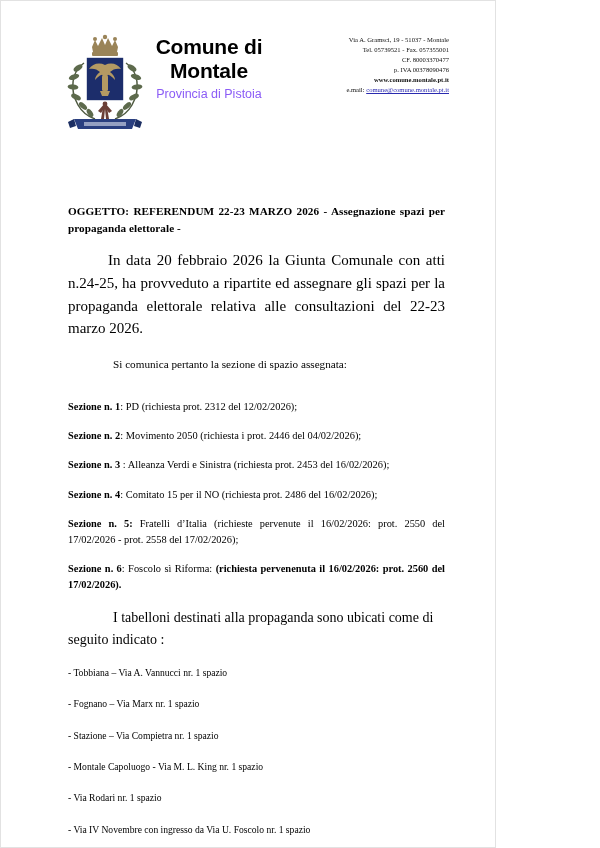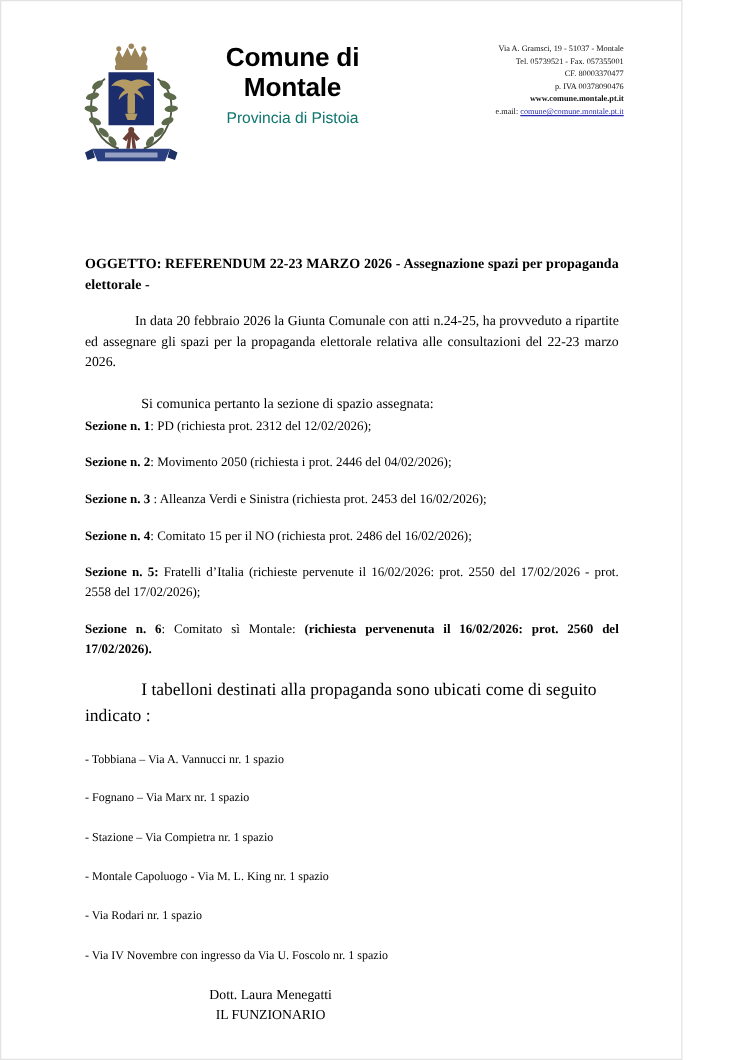--- a/index.html
+++ b/index.html
@@ -10,21 +10,21 @@
   }
   body {
     width: 600px;
     height: 848px;
     font-family: "Liberation Serif", serif;
     color: #000000;
     position: relative;
     overflow: hidden;
   }
   .page {
-    width: 546px;
+    width: 496px;
     height: 848px;
     background: #ffffff;
     border: 1px solid #e2e2e2;
     position: relative;
     padding: 0;
   }
 
   
   .letterhead {
     display: flex;
@@ -58,21 +58,21 @@
     letter-spacing: -0.2px;
     line-height: 1.15;
     color: #000;
   }
   .org-sub {
     font-family: "Liberation Sans", sans-serif;
     font-weight: normal;
     font-size: 12.5px;
     line-height: 1.3;
     margin-top: 3px;
-    color: #0f766e;
+    color: #8b5cf6;
   }
   .contact {
     flex: 0 0 152px;
     text-align: right;
     font-family: "Liberation Serif", serif;
     font-size: 6.6px;
     line-height: 1.52;
     padding-top: 10px;
     color: #111;
   }
@@ -95,30 +95,30 @@
   }
   .subject {
     font-size: 11.2px;
     font-weight: bold;
     text-align: justify;
     line-height: 1.52;
     margin: 0 0 12px 0;
     letter-spacing: 0.05px;
   }
   .para {
-    font-size: 11px;
+    font-size: 15px;
     text-align: justify;
     line-height: 1.52;
     margin: 12px 0 12px 0;
     text-indent: 40px;
   }
   .lead {
     font-size: 11.2px;
     line-height: 1.52;
-    margin: 16px 0 2px 0;
+    margin: 16px 0 26px 0;
     text-indent: 45px;
   }
   .sezione {
     font-size: 10.4px;
     text-align: justify;
     line-height: 1.55;
     margin: 0 0 13px 0;
   }
   .sezione .lbl { font-weight: bold; }
   .sezione .bold { font-weight: bold; }
@@ -232,21 +232,21 @@
       <p class="sezione"><span class="lbl">Sezione n. 1</span><span>: </span><span>PD (richiesta prot. 2312 del 12/02/2026);</span></p>
 
       <p class="sezione"><span class="lbl">Sezione n. 2</span><span>: </span><span>Movimento 2050 (richiesta i prot. 2446 del 04/02/2026);</span></p>
 
       <p class="sezione"><span class="lbl">Sezione n. 3</span><span> : </span><span>Alleanza Verdi e Sinistra (richiesta  prot. 2453 del 16/02/2026);</span></p>
 
       <p class="sezione"><span class="lbl">Sezione n. 4</span><span>: </span><span>Comitato 15 per il NO (richiesta prot. 2486 del 16/02/2026);</span></p>
 
       <p class="sezione"><span class="lbl">Sezione  n.  5:</span><span> </span><span>Fratelli d’Italia (richieste  pervenute  il  16/02/2026:  prot.  2550  del  17/02/2026  -  prot.  2558  del 17/02/2026);</span></p>
 
-      <p class="sezione"><span class="lbl">Sezione n. 6</span><span>: </span><span>Comitato sì Montale: </span><span class="bold">(richiesta pervenenuta il 16/02/2026:  prot. 2560 del 17/02/2026).</span></p>
+      <p class="sezione"><span class="lbl">Sezione n. 6</span><span>: </span><span>Foscolo sì Riforma: </span><span class="bold">(richiesta pervenenuta il 16/02/2026:  prot. 2560 del 17/02/2026).</span></p>
     </div>
 
     <p class="tabelloni-lead">I tabelloni  destinati alla propaganda sono ubicati come di seguito  indicato :</p>
 
     <div>
       <p class="loc">- Tobbiana – Via A. Vannucci nr. 1 spazio</p>
       <p class="loc">- Fognano – Via Marx nr. 1 spazio</p>
       <p class="loc">- Stazione – Via Compietra nr. 1 spazio</p>
       <p class="loc">- Montale Capoluogo - Via M. L. King nr. 1 spazio</p>
       <p class="loc">- Via Rodari nr. 1 spazio</p>

